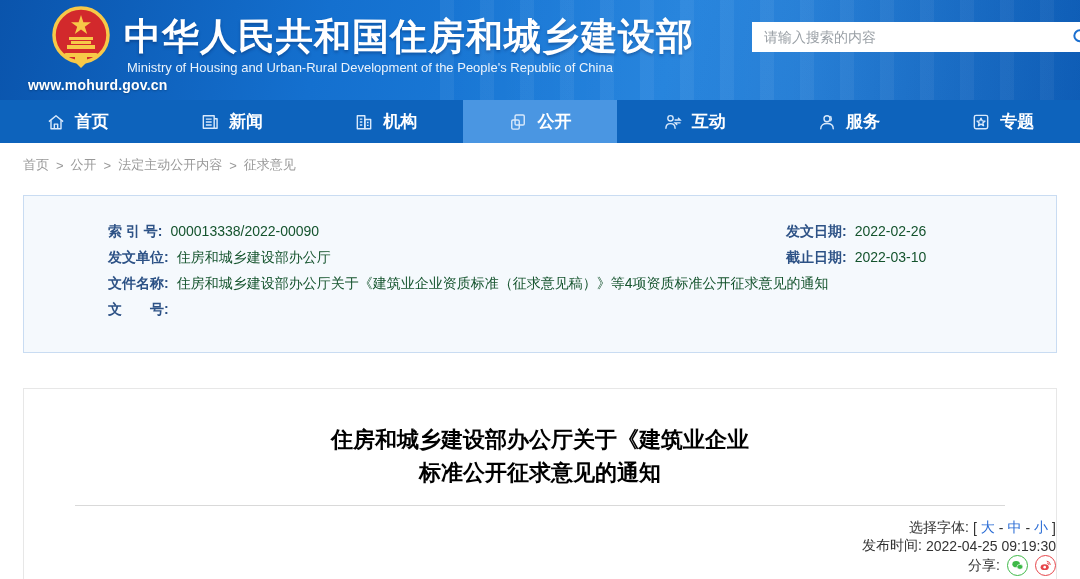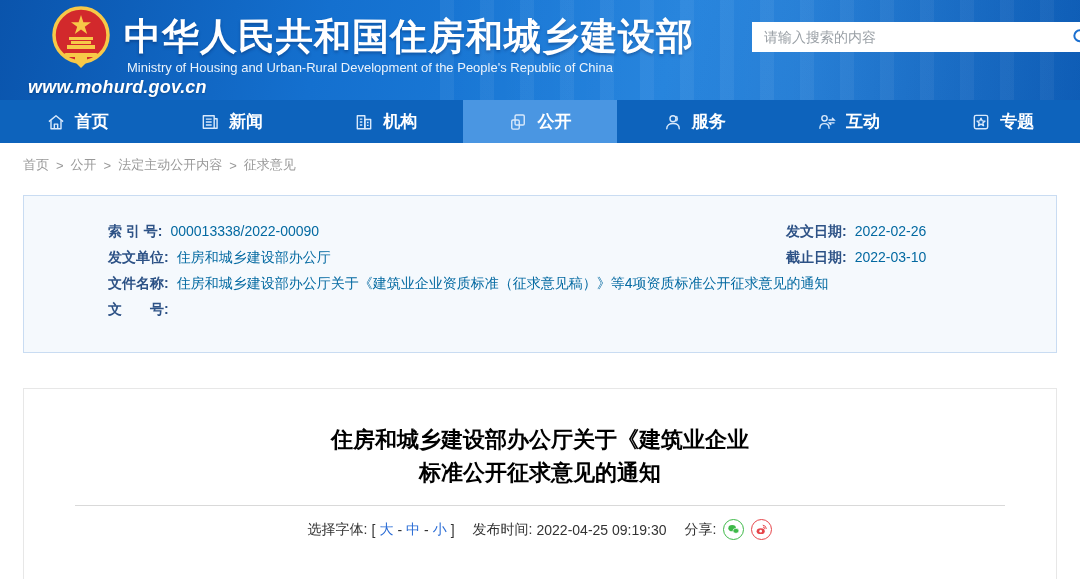--- a/index.html
+++ b/index.html
@@ -9,22 +9,22 @@
 
   
   .header { position:absolute; left:0; top:0; width:1080px; height:100px;
     background:linear-gradient(105deg,#0a54ac 0%,#1470cf 30%,#1f80dc 62%,#1166c2 100%); }
   .header::after { content:""; position:absolute; right:0; top:0; width:640px; height:100px;
     background:
       linear-gradient(90deg, rgba(255,255,255,0) 0%, rgba(255,255,255,.06) 55%, rgba(0,40,110,.15) 100%),
       repeating-linear-gradient(90deg, rgba(255,255,255,.05) 0 14px, rgba(255,255,255,0) 14px 40px);
     pointer-events:none; }
   .emblem { position:absolute; left:52px; top:5px; width:58px; height:68px; }
-  .site-url { position:absolute; left:28px; top:77px; color:#fff; font-size:18px; font-weight:bold;
-    letter-spacing:.2px; text-shadow:0 1px 2px rgba(0,0,0,.25);font-style:italic; }
+  .site-url { position:absolute; left:28px; top:77px; color:#fff; font-size:14px; font-weight:bold;
+    letter-spacing:.2px; text-shadow:0 1px 2px rgba(0,0,0,.25); }
   .title-cn { position:absolute; left:124px; top:12px; color:#fff; font-size:37px; font-weight:bold;
     letter-spacing:1px; text-shadow:0 2px 3px rgba(0,30,80,.35); white-space:nowrap; }
   .title-en { position:absolute; left:127px; top:60px; color:#eaf3fc; font-size:13px; white-space:nowrap; }
   .search-box { position:absolute; left:752px; top:22px; width:348px; height:30px; background:#fff;
     border-radius:0; display:flex; align-items:center; z-index:3; }
   .search-input { flex:1; border:none; outline:none; background:transparent; padding:0 10px 0 12px;
     font-size:14px; color:#333; font-family:inherit; }
   .search-input::placeholder { color:#9aa0a6; }
   .search-btn { width:38px; height:30px; border:none; background:transparent; cursor:pointer;
     display:flex; align-items:center; justify-content:center; }
@@ -43,30 +43,30 @@
   .crumb { cursor:pointer; }
   .crumb-sep { color:#999; }
 
   
   .doc-info { position:absolute; left:23px; top:195px; width:1034px; height:158px;
     background:#f5f9fd; border:1px solid #c9dcf2; font-size:14px; color:#2d5286; }
   .info-col-left { position:absolute; left:64px; top:22px; }
   .info-col-right { position:absolute; left:742px; top:22px; }
   .info-row { height:26px; line-height:26px; white-space:nowrap; }
   .info-label { font-weight:bold; display:inline-block; margin-right:8px;margin-left:20px; }
-  .info-value { color:#0369a1; }
+  .info-value { color:#14532d; }
 
   
   .article-card { position:absolute; left:23px; top:388px; width:1034px; height:210px;
     background:#fff; border:1px solid #e7e7e7; }
   .article-title { margin-top:34px; text-align:center; font-size:22px; font-weight:bold;
     color:#000; line-height:33px; font-family:Liberation Serif, serif; }
   .article-divider { width:930px; margin:16px auto 0; border-top:1px solid #d9d9d9; }
-  .article-meta { margin-top:13px; display:flex; justify-content:center; align-items:center;
-    gap:0; font-size:14px; color:#333; }
+  .article-meta { margin-top:13px; display:flex; justify-content:center; align-items:flex-end;
+    gap:0; font-size:14px; color:#333;flex-direction:column; }
   .meta-group { display:flex; align-items:center; gap:4px; }
   .meta-gap { width:18px; }
   .font-size-link { color:#2a6cd5; cursor:pointer; }
   .share-icon { width:21px; height:21px; border-radius:50%; display:flex; align-items:center;
     justify-content:center; cursor:pointer; margin-left:3px; }
   .share-wechat { border:1.5px solid #3eb948; color:#3eb948; }
   .share-weibo  { border:1.5px solid #e6454a; color:#e6454a; }
 </style>
 </head>
 <body>
@@ -135,36 +135,36 @@
         <svg width="20" height="20" viewBox="0 0 24 24" fill="none" stroke="currentColor" stroke-width="1.7" stroke-linejoin="round">
           <rect x="8.5" y="3.5" width="11" height="12" rx="1.5"></rect>
             <rect x="4.5" y="9.5" width="9" height="11" rx="1.5"></rect>
         </svg>
         </span>
       <span>公开</span>
     </div>
     <div class="nav-item">
       <span class="nav-icon">
         <svg width="20" height="20" viewBox="0 0 24 24" fill="none" stroke="currentColor" stroke-width="1.7" stroke-linecap="round">
+          <circle cx="9" cy="7.5" r="3.2"></circle>
+            <path d="M3.5 19.5 c0-3.8 2.7-5.6 5.5-5.6 s5.5 1.8 5.5 5.6"></path>
+          <path d="M14.5 9.5 h6 l-2-2 M20.5 13 h-6 l2 2"></path>
+        </svg>
+        </span>
+      <span>互动</span>
+    </div>
+    <div class="nav-item">
+      <span class="nav-icon">
+        <svg width="20" height="20" viewBox="0 0 24 24" fill="none" stroke="currentColor" stroke-width="1.7" stroke-linecap="round">
           <circle cx="12" cy="8" r="3.6"></circle>
             <path d="M4.5 20 c0-4.2 3.3-6.2 7.5-6.2 s7.5 2 7.5 6.2"></path>
           <path d="M16.5 5.5 a6 6 0 0 1 0 5"></path>
         </svg>
         </span>
       <span>服务</span>
-    </div>
-    <div class="nav-item">
-      <span class="nav-icon">
-        <svg width="20" height="20" viewBox="0 0 24 24" fill="none" stroke="currentColor" stroke-width="1.7" stroke-linecap="round">
-          <circle cx="9" cy="7.5" r="3.2"></circle>
-            <path d="M3.5 19.5 c0-3.8 2.7-5.6 5.5-5.6 s5.5 1.8 5.5 5.6"></path>
-          <path d="M14.5 9.5 h6 l-2-2 M20.5 13 h-6 l2 2"></path>
-        </svg>
-        </span>
-      <span>互动</span>
     </div>
     <div class="nav-item">
       <span class="nav-icon">
         <svg width="20" height="20" viewBox="0 0 24 24" fill="none" stroke="currentColor" stroke-width="1.7" stroke-linejoin="round">
           <rect x="4" y="4" width="16" height="16" rx="2"></rect>
           <polygon points="12,7.5 13.4,10.6 16.8,10.9 14.2,13.1 15,16.4 12,14.6 9,16.4 9.8,13.1 7.2,10.9 10.6,10.6"></polygon>
         </svg>
         </span>
       <span>专题</span>
     </div>

